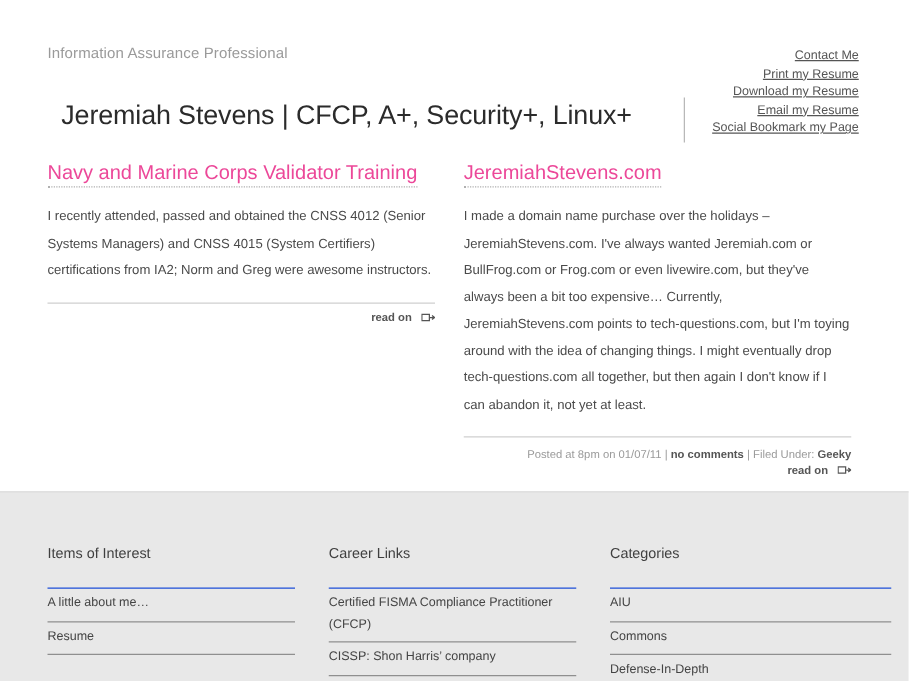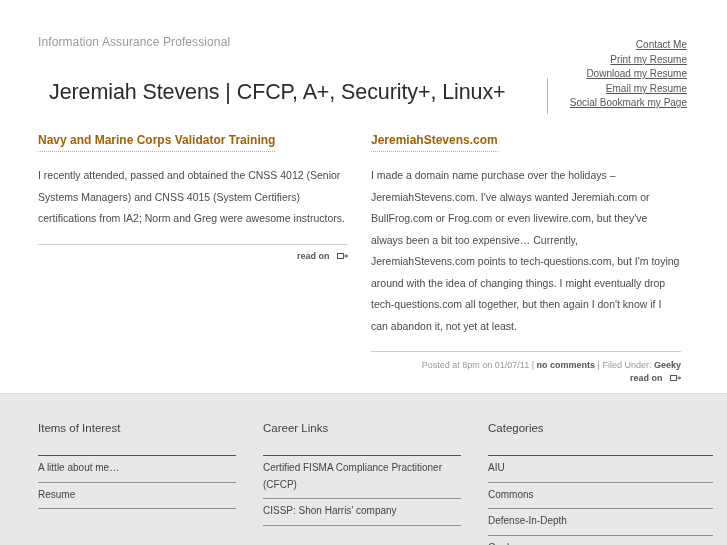--- a/index.html
+++ b/index.html
@@ -81,23 +81,23 @@
     position: relative;
     padding: 8px 30px 0 38px;
     display: flex;
     gap: 23px;
   }
   .col {
     width: 310px;
     flex: 0 0 310px;
   }
   .post-title {
-    font-size: 12px;
-    font-weight: bold;
-    color: #a16207;
+    font-size: 16px;
+    font-weight: normal;
+    color: #ec4899;
     margin: 0 0 1px 0;
     line-height: 17px;
     display: inline-block;
     border-bottom: 1px dotted #b0b0b0;
     padding-bottom: 2px;
     cursor: pointer;
   }
   .post-body {
     font-size: 10.5px;
     line-height: 21.5px;
@@ -160,21 +160,21 @@
     flex: 0 0 198px;
   }
   .fcol.wide {
     width: 225px;
     flex: 0 0 225px;
   }
   .fcol-title {
     font-size: 11.5px;
     color: #3f3f3f;
     line-height: 16px;
-    margin: 3px 0 19px 0;
+    margin: 18px 0 19px 0;
     font-weight: normal;
   }
   .flist {
     list-style: none;
     margin: 0;
     padding: 0;
     border-top: 1px solid #1d4ed8;
   }
   .flist li {
     border-bottom: 1px solid #8f8f8f;

